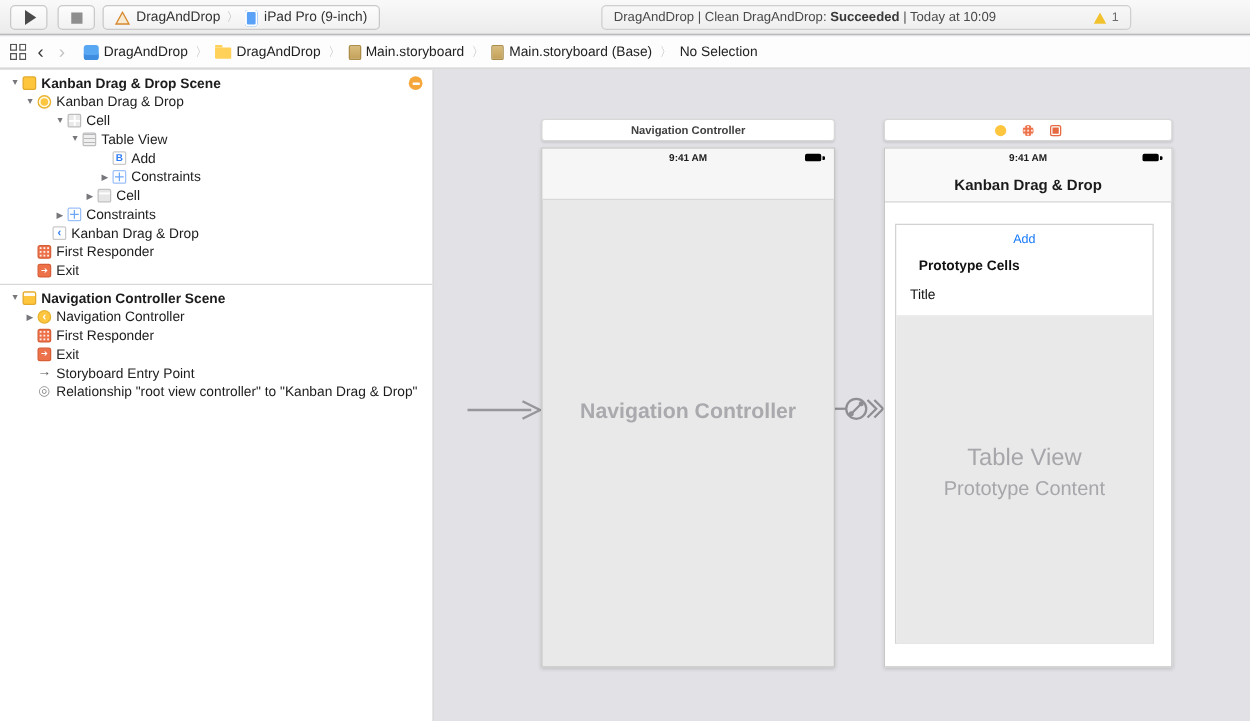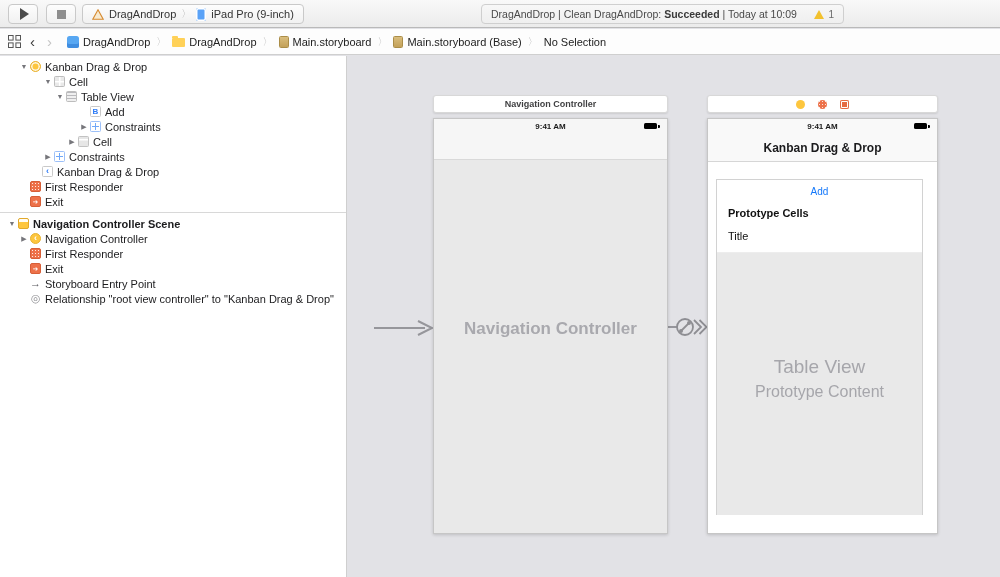--- a/index.html
+++ b/index.html
@@ -15,21 +15,21 @@
   .play-glyph { width:0; height:0; border-left:9px solid #4a4a4a; border-top:6px solid transparent; border-bottom:6px solid transparent; margin-left:2px; }
   .stop-btn { left:46px; width:30px; }
   .stop-glyph { width:9px; height:9px; background:#8e8e8e; }
   .scheme { position:absolute; left:82px; top:4px; height:20px; border:1px solid #c9c9c9; border-radius:4px;
     background:linear-gradient(#fdfdfd,#f1f1f1); display:flex; align-items:center; padding:0 9px; gap:5px;
     font-size:11px; color:#333; }
   .scheme-sep { color:#b2b2b2; font-size:10px; }
   .xcode-proj-ic { width:12px; height:11px; display:inline-block; }
   .ipad-ic { width:10px; height:13px; background:#5aa2f7; border-radius:2.5px; display:inline-block;
     box-shadow:inset 0 0 0 1.5px #fff, inset 0 0 0 2.5px #5aa2f7; }
-  .status-pill { position:absolute; left:481px; top:4px; width:363px; height:20px; border:1px solid #cfcfcf;
+  .status-pill { position:absolute; left:481px; top:4px; width:424px; height:20px; border:1px solid #cfcfcf;
     border-radius:4px; background:linear-gradient(#f7f7f7,#efefef); display:flex; align-items:center;
     padding:0 9px; font-size:10.5px; color:#4a4a4a; white-space:pre; }
   .status-text { flex:1; overflow:hidden; white-space:pre; }
   .status-bold { font-weight:bold; color:#3a3a3a; }
   .warn-wrap { display:flex; align-items:center; gap:4px; }
   .warn-tri { width:0; height:0; border-left:5px solid transparent; border-right:5px solid transparent;
     border-bottom:9px solid #f2c12e; }
   .warn-count { font-size:10px; color:#6b6b6b; }
 
   
@@ -131,21 +131,21 @@
     font-size:17px; font-weight:600; color:#a9a9ae; }
   .frame2 { background:#fff; }
   .navbar2 { position:absolute; left:0; top:0; width:100%; height:43px; background:#f9f9f9;
     border-bottom:1px solid #d6d6d6; }
   .nav2-title { position:absolute; left:0; top:22px; width:100%; text-align:center; font-size:12px;
     font-weight:600; color:#1b1b1d; }
   .tableview { position:absolute; left:8px; top:60px; width:207px; height:336px; background:#fff;
     border:1px solid #d2d2d2; }
   .add-btn { position:absolute; left:0; top:6px; width:100%; text-align:center; font-size:10px;
     color:#1478fa; }
-  .proto-header { position:absolute; left:11px; top:27px; font-size:11px; font-weight:bold; color:#111; }
+  .proto-header { position:absolute; left:18px; top:27px; font-size:11px; font-weight:bold; color:#111; }
   .cell-title { position:absolute; left:11px; top:50px; font-size:11px; color:#111; }
   .proto-content { position:absolute; left:0; top:72px; width:100%; height:263px; background:#e9e9e9;
     border-top:1px solid #ededed; }
   .tv-placeholder { position:absolute; left:0; top:103px; width:100%; text-align:center; font-size:19px;
     color:#a6a6ab; }
   .tv-sub { position:absolute; left:0; top:130px; width:100%; text-align:center; font-size:16px;
     color:#a6a6ab; }
   .arrows-svg { position:absolute; left:0; top:0; width:652px; height:521px; }
 </style>
 </head>
@@ -208,20 +208,26 @@
         <span>Main.storyboard (Base)</span>
       </span>
       <span class="crumb-sep">〉</span>
       <span class="crumb">
         <span>No Selection</span>
       </span>
     </div>
 </div>
 
 <div class="sidebar" id="outline">
+    <div class="orow" style="padding-left: 6px;">
+      <span class="disc open"></span>
+      <span class="oi ic-scene"></span>
+      <span class="lbl b">Kanban Drag &amp; Drop Scene</span>
+      <span class="row-badge"></span>
+    </div>
     <div class="orow" style="padding-left: 18px;">
       <span class="disc open"></span>
       <span class="oi ic-view-controller"></span>
       <span class="lbl">Kanban Drag &amp; Drop</span>
     </div>
     <div class="orow" style="padding-left: 42px;">
       <span class="disc open"></span>
       <span class="oi ic-collection-cell"></span>
       <span class="lbl">Cell</span>
     </div>

